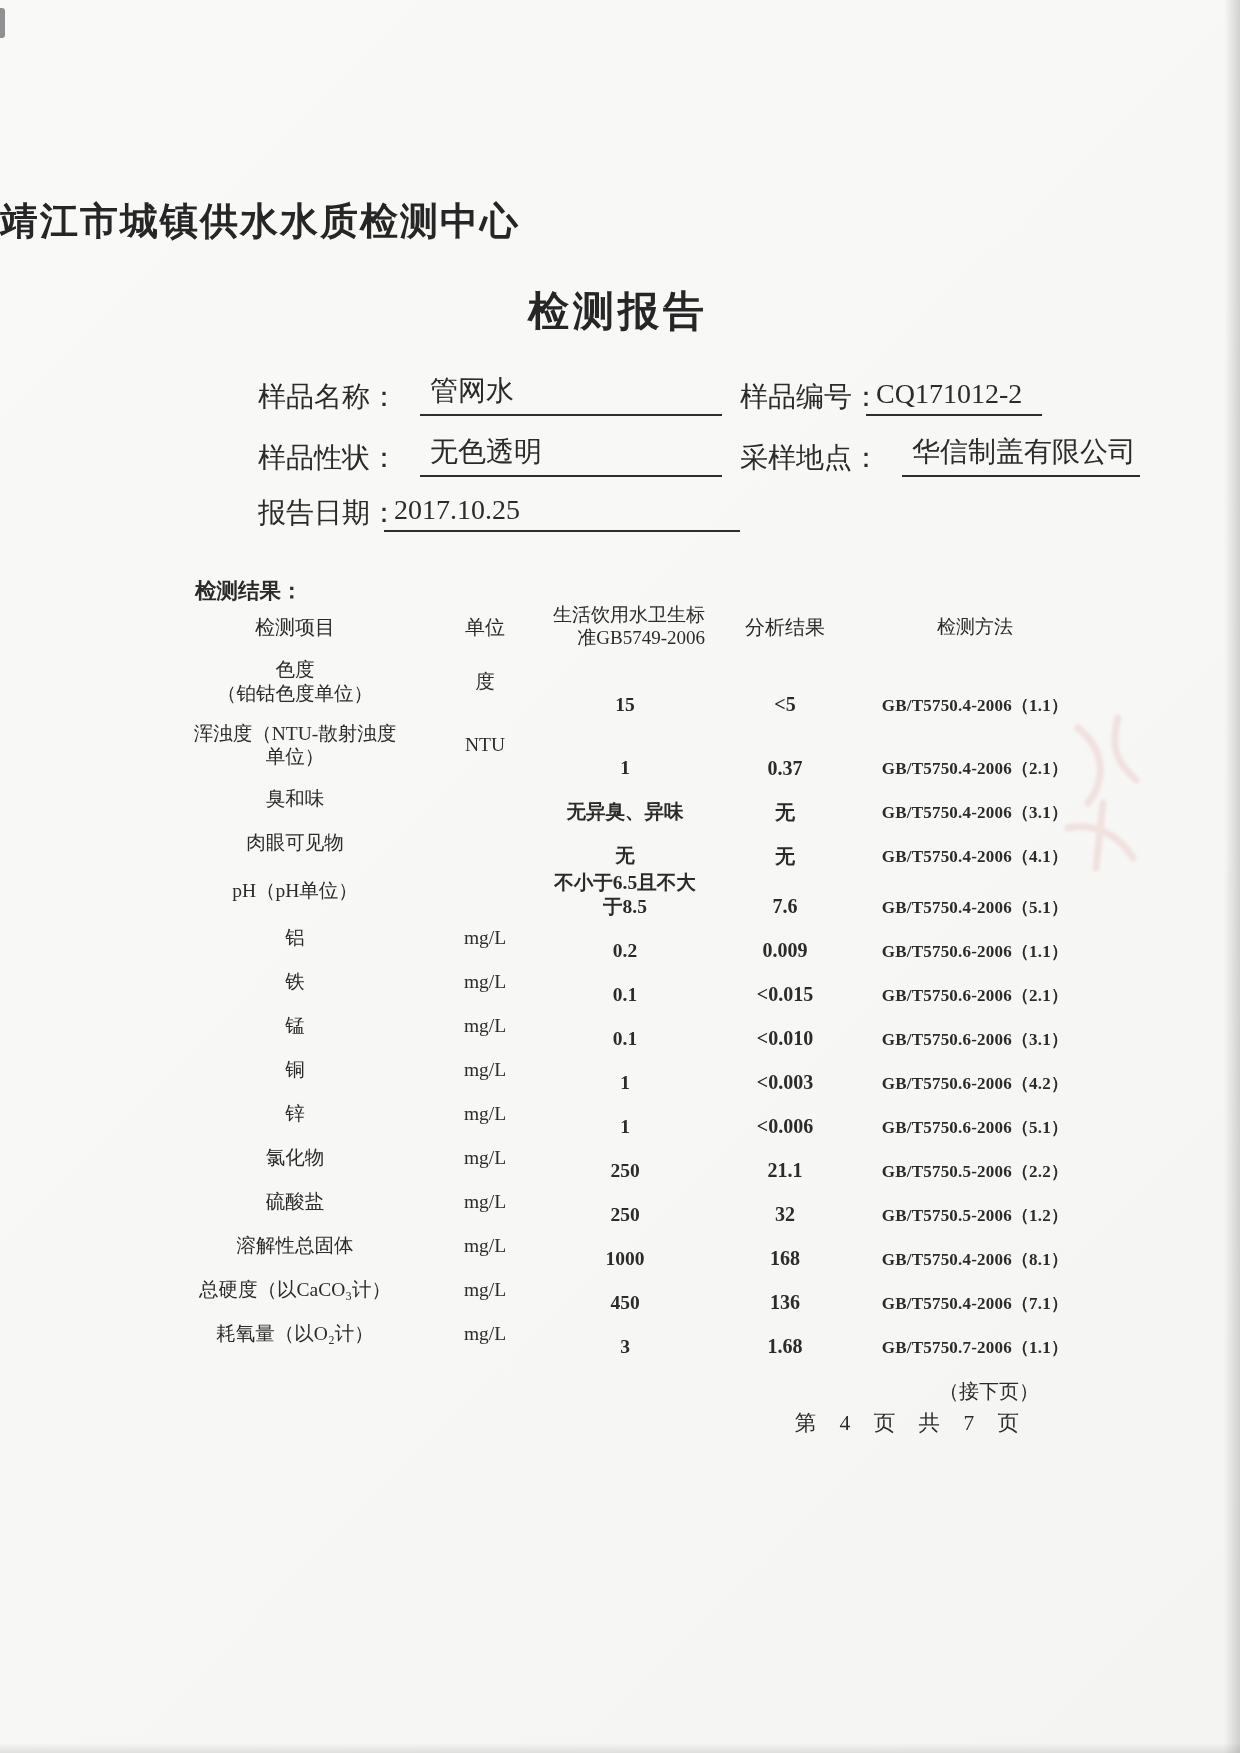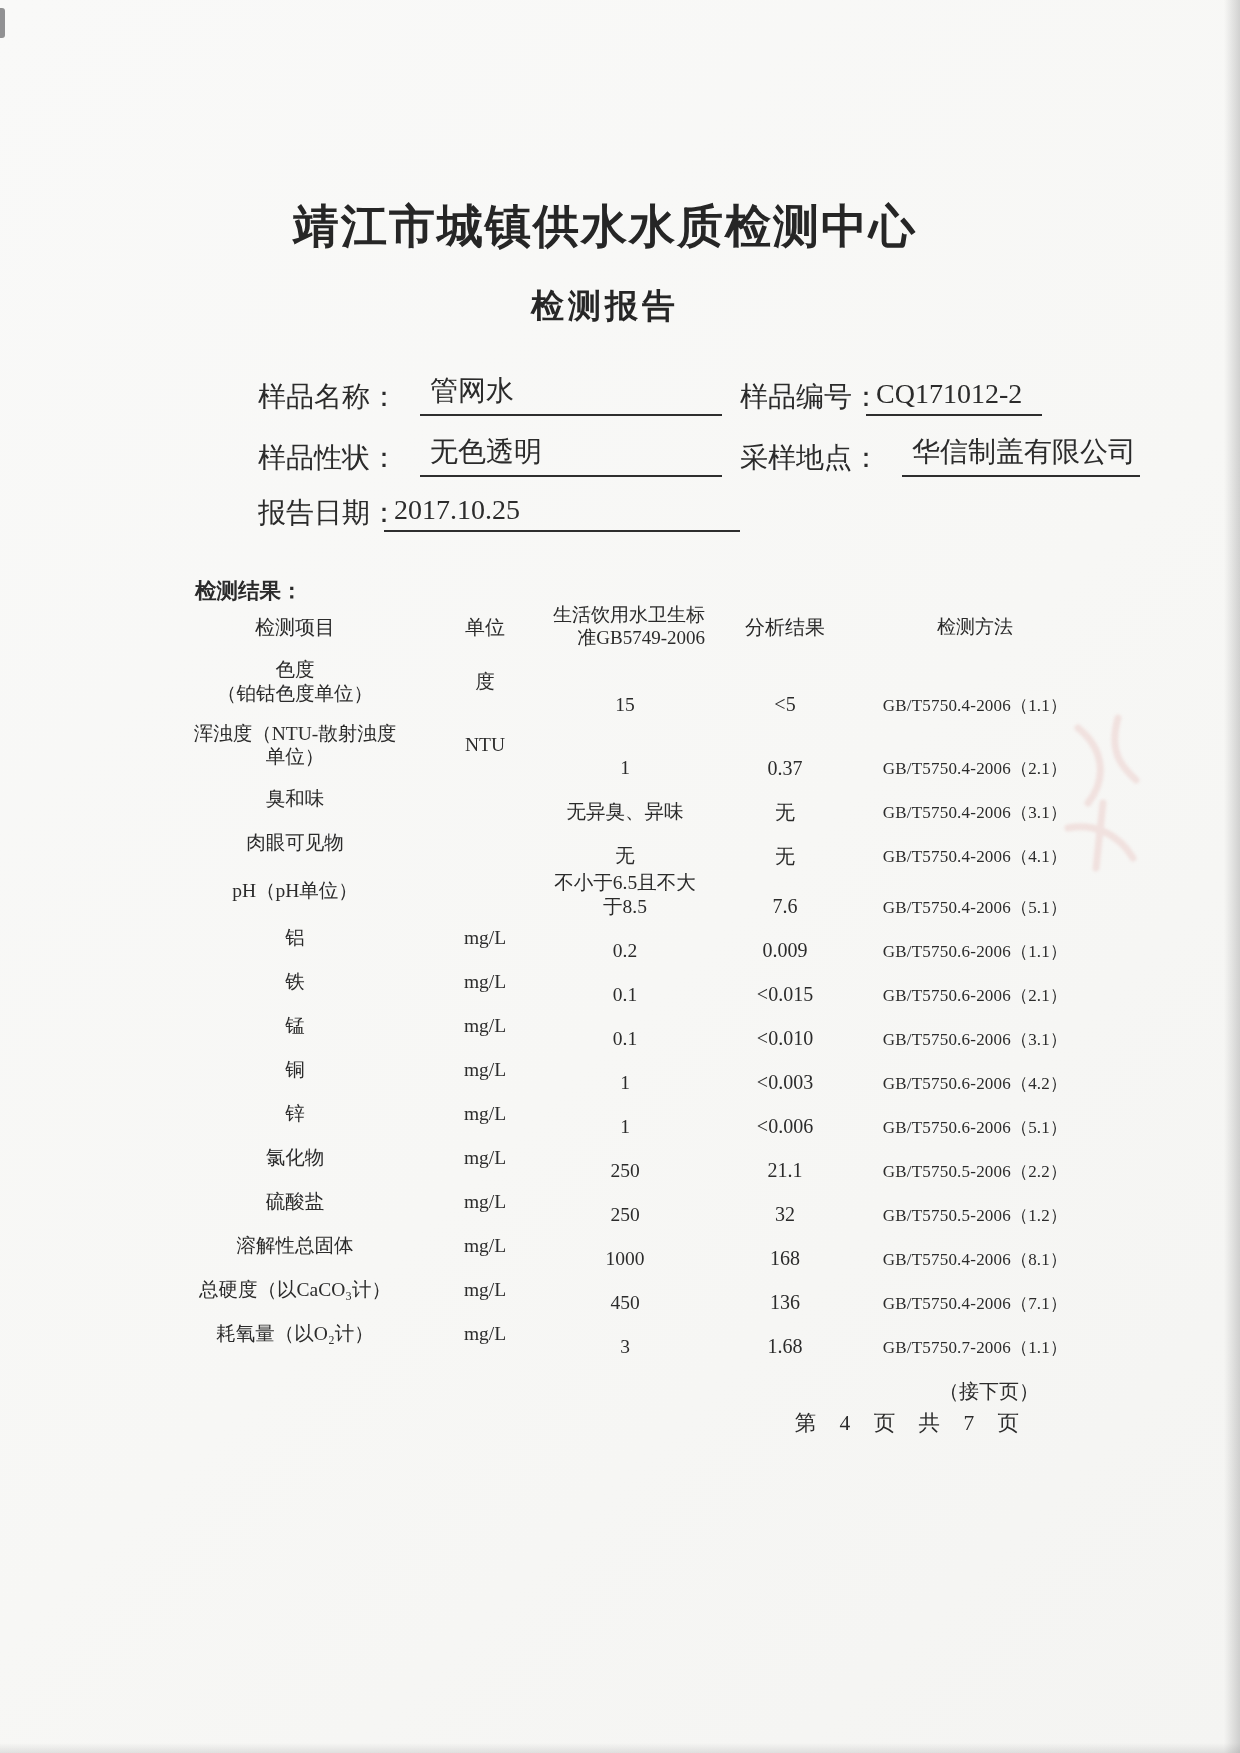--- a/index.html
+++ b/index.html
@@ -28,26 +28,26 @@
     position:absolute;left:0;top:8px;width:5px;height:30px;
     background:#3c3c40;opacity:.55;border-radius:0 3px 3px 0;
   }
   .stamp-fragment{
     position:absolute;left:1048px;top:708px;width:96px;height:170px;
     opacity:.5;filter:blur(1.5px);pointer-events:none;
   }
   
   .doc-title{
     position:absolute;left:0;width:1210px;top:196px;
-    text-align:center;font-size:46px;font-weight:700;letter-spacing:2px;
+    text-align:left;font-size:38px;font-weight:700;letter-spacing:2px;
     color:#262626;
   }
   .doc-subtitle{
-    position:absolute;left:0;width:1210px;top:284px;
-    text-align:center;font-size:33px;font-weight:700;letter-spacing:4px;
+    position:absolute;left:13px;width:1210px;top:284px;
+    text-align:center;font-size:41px;font-weight:700;letter-spacing:4px;
     color:#262626;
   }
   
   .sample-info{
     position:absolute;left:258px;top:372px;width:784px;
     display:grid;grid-template-columns:482px 302px;
     row-gap:17px;font-size:28px;
   }
   .field{display:flex;align-items:flex-end;}
   .field .label{white-space:nowrap;}
@@ -71,21 +71,21 @@
     display:grid;
     grid-template-columns:260px 120px 160px 160px 220px;
   }
   .t-head{min-height:58px;align-items:center;}
   .t-head .th{text-align:center;font-size:20px;}
   .t-head .th.std{font-size:19px;line-height:1.2;text-align:right;}
   .t-head .th.method{font-size:19px;}
   .t-row{min-height:44px;}
   .t-row .td{text-align:center;white-space:pre-line;line-height:1.22;}
   .t-row .td.item,.t-row .td.unit{align-self:center;padding:2px 0 14px;}
-  .t-row .td.std,.t-row .td.res,.t-row .td.method{align-self:end;padding-bottom:3px;}
+  .t-row .td.std,.t-row .td.res,.t-row .td.method{align-self:end;padding-bottom:3px;font-weight:bold;}
   .t-row .td.method{font-size:17px;letter-spacing:.2px;}
   .t-row .td.res{font-size:20px;}
   .continued{
     text-align:right;padding-right:46px;margin-top:16px;font-size:20px;
   }
   .page-footer{
     position:absolute;left:11px;top:1408px;width:1010px;
     text-align:right;font-size:21.5px;word-spacing:14px;
     padding-left:70px;box-sizing:border-box;letter-spacing:2px;
   }

